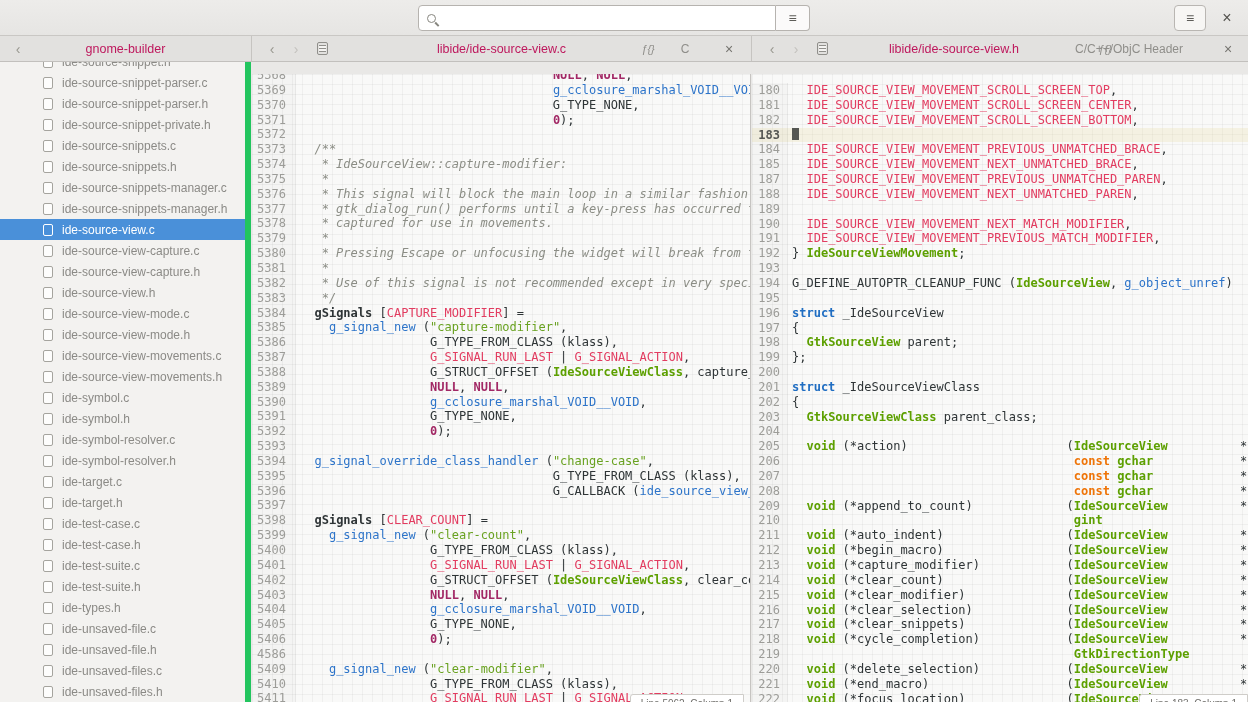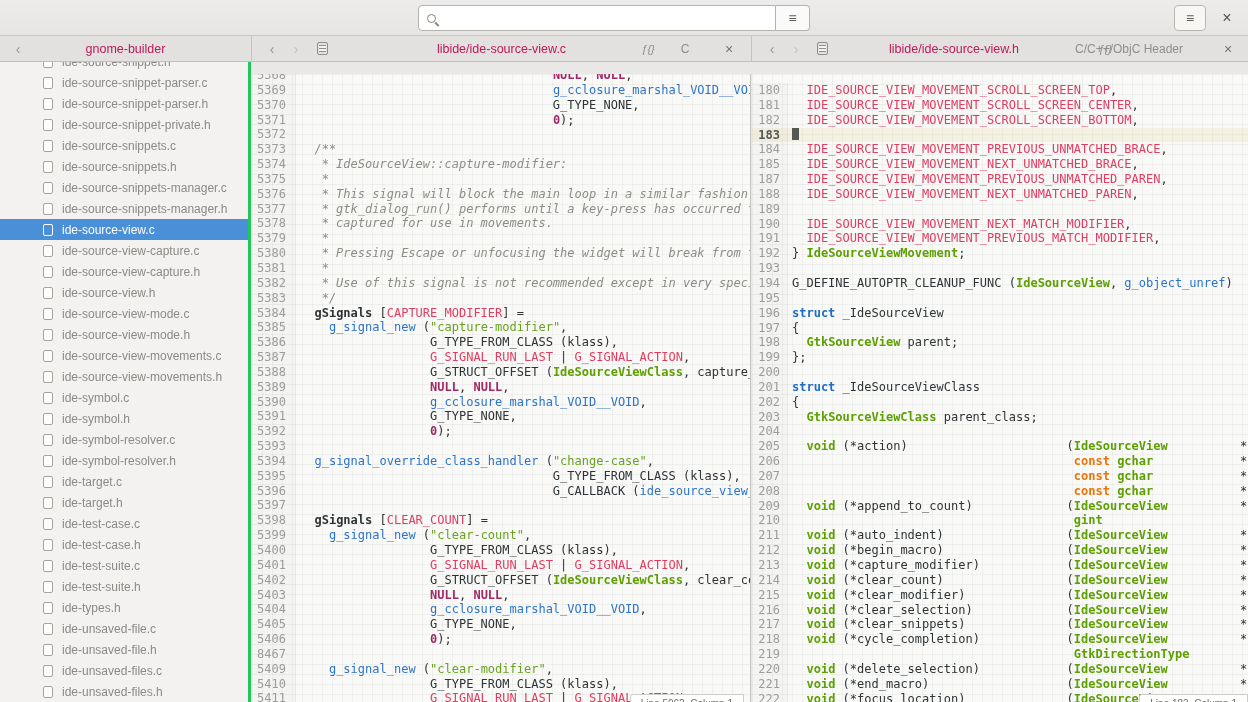--- a/index.html
+++ b/index.html
@@ -36,21 +36,21 @@
     color:#98978f;font-size:14px;}
   .hicon.dis{color:#c3c1bd;}
   .doc-ico{width:11px;height:13px;border:1px solid #908f8b;border-radius:2px;
     background:repeating-linear-gradient(#f5f4f2 0 2px,#908f8b 2px 3px);background-clip:content-box;padding:2px 1px;}
   .sym-ico{font-size:11px;font-style:italic;color:#8f8e8a;letter-spacing:0;}
   .lang-lbl{font-size:12px;color:#8f8e8a;font-style:normal;}
   .tclose{font-size:14px;color:#75746f;}
 
   
   .sidebar{position:absolute;left:0;top:62px;width:251px;height:640px;background:#f3f2f0;
-    border-right:3px solid #22c55e;overflow:hidden;}
+    border-right:6px solid #22c55e;overflow:hidden;}
   .file-list{margin-top:-11px;}
   .file-item{height:21px;display:flex;align-items:center;padding-left:43px;gap:9px;
     color:#8b8a86;font-size:12px;white-space:nowrap;}
   .file-item .f-ico{width:10px;height:12px;border:1px solid #a5a49e;border-radius:2px;background:#fdfdfc;flex:none;}
   .file-item.selected{background:#4a90d9;color:#fff;}
   .file-item.selected .f-ico{border-color:#fff;background:transparent;}
 
   
   .editor{position:absolute;top:74px;height:640px;overflow:hidden;background:#f9f9f8;
     background-image:linear-gradient(rgba(0,0,0,0.04) 1px,transparent 1px),
@@ -324,21 +324,21 @@
       <div class="line"><span class="ln">5397</span><span class="lc"></span></div>
       <div class="line"><span class="ln">5398</span><span class="lc"><span class="t-pl">  </span><span class="t-bp">gSignals</span><span class="t-pl"> [</span><span class="t-mc">CLEAR_COUNT</span><span class="t-pl">] =</span></span></div>
       <div class="line"><span class="ln">5399</span><span class="lc"><span class="t-pl">    </span><span class="t-fn">g_signal_new</span><span class="t-pl"> (</span><span class="t-st">"clear-count"</span><span class="t-pl">,</span></span></div>
       <div class="line"><span class="ln">5400</span><span class="lc"><span class="t-pl">                  G_TYPE_FROM_CLASS (klass),</span></span></div>
       <div class="line"><span class="ln">5401</span><span class="lc"><span class="t-pl">                  </span><span class="t-mc">G_SIGNAL_RUN_LAST</span><span class="t-pl"> | </span><span class="t-mc">G_SIGNAL_ACTION</span><span class="t-pl">,</span></span></div>
       <div class="line"><span class="ln">5402</span><span class="lc"><span class="t-pl">                  G_STRUCT_OFFSET (</span><span class="t-kg">IdeSourceViewClass</span><span class="t-pl">, clear_cou</span></span></div>
       <div class="line"><span class="ln">5403</span><span class="lc"><span class="t-pl">                  </span><span class="t-ct">NULL</span><span class="t-pl">, </span><span class="t-ct">NULL</span><span class="t-pl">,</span></span></div>
       <div class="line"><span class="ln">5404</span><span class="lc"><span class="t-pl">                  </span><span class="t-fn">g_cclosure_marshal_VOID__VOID</span><span class="t-pl">,</span></span></div>
       <div class="line"><span class="ln">5405</span><span class="lc"><span class="t-pl">                  G_TYPE_NONE,</span></span></div>
       <div class="line"><span class="ln">5406</span><span class="lc"><span class="t-pl">                  </span><span class="t-ct">0</span><span class="t-pl">);</span></span></div>
-      <div class="line"><span class="ln">8467</span><span class="lc"></span></div>
+      <div class="line"><span class="ln">4586</span><span class="lc"></span></div>
       <div class="line"><span class="ln">5409</span><span class="lc"><span class="t-pl">    </span><span class="t-fn">g_signal_new</span><span class="t-pl"> (</span><span class="t-st">"clear-modifier"</span><span class="t-pl">,</span></span></div>
       <div class="line"><span class="ln">5410</span><span class="lc"><span class="t-pl">                  G_TYPE_FROM_CLASS (klass),</span></span></div>
       <div class="line"><span class="ln">5411</span><span class="lc"><span class="t-pl">                  </span><span class="t-mc">G_SIGNAL_RUN_LAST</span><span class="t-pl"> | </span><span class="t-mc">G_SIGNAL_ACTION</span><span class="t-pl">,</span></span></div>
     </div>
   <div class="status-float status-c">Line 5062, Column 1</div>
 </div>
 
 <div class="editor editor-h code">
   <div id="code-h" style="margin-top: 9px;">
       <div class="line"><span class="ln">180</span><span class="lc"><span class="t-pl">  </span><span class="t-mc">IDE_SOURCE_VIEW_MOVEMENT_SCROLL_SCREEN_TOP</span><span class="t-pl">,</span></span></div>

